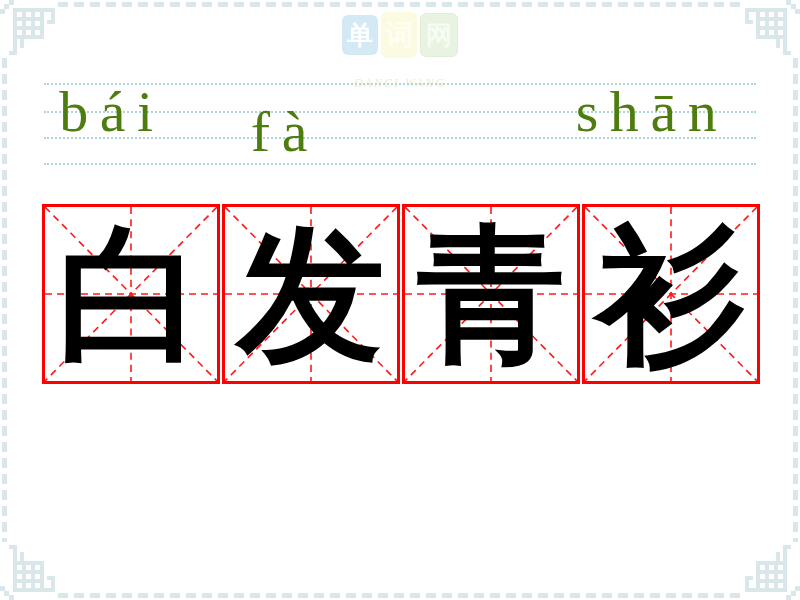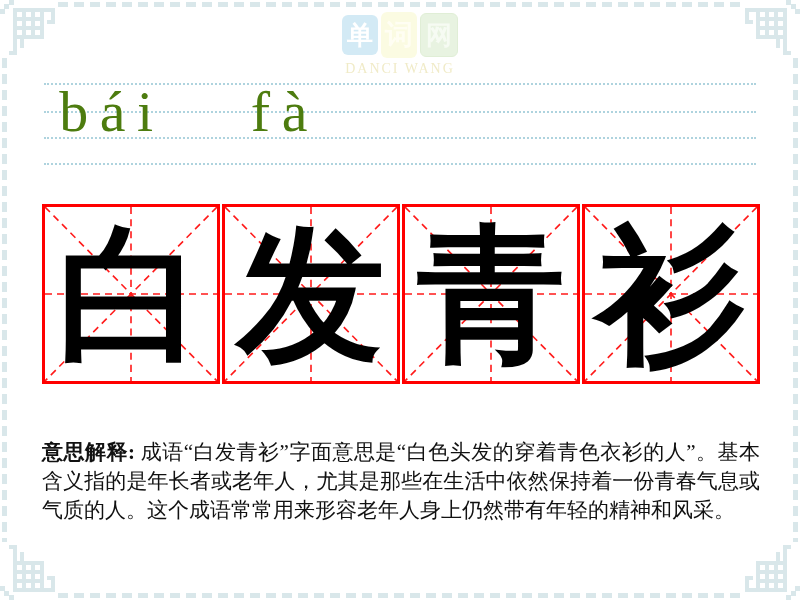--- a/index.html
+++ b/index.html
@@ -23,32 +23,32 @@
   .c-br{right:0;bottom:0;transform:scale(-1,-1);}
 
   
   .logo{position:absolute;top:12px;left:50%;transform:translateX(-50%);text-align:center;opacity:.9;}
   .logo-row{display:flex;align-items:center;justify-content:center;gap:3px;}
   .logo-block{display:flex;align-items:center;justify-content:center;border-radius:6px;
     font-family:"DejaVu Sans","Liberation Sans",sans-serif;font-weight:bold;}
   .lb-1{width:36px;height:40px;background:#cfe8f4;color:#ffffff;font-size:26px;}
   .lb-2{width:36px;height:46px;background:#fbfbdf;color:#fffef2;font-size:28px;}
   .lb-3{width:36px;height:42px;background:#e6f2de;color:#f6fbf2;font-size:26px;border:1px solid #ddedd2;}
-  .logo-caption{margin-top:3px;font-size:14px;letter-spacing:2px;color:#efe9c2;
-    font-family:"Liberation Serif",serif;}
+  .logo-caption{margin-top:18px;font-size:12px;letter-spacing:2px;color:#efe9c2;
+    font-family:"Liberation Serif",serif;font-style:italic;}
 
   
   .pinyin-area{position:absolute;left:44px;top:83px;width:712px;height:84px;}
   .p-line{position:absolute;left:0;right:0;border-top:2px dotted #aed3de;height:0;}
   .pl-0{top:0;} .pl-1{top:28px;} .pl-2{top:54px;} .pl-3{top:80px;}
   .syllable{
     position:absolute;top:2px;transform:translateX(-50%);
     font-size:58px;line-height:54px;letter-spacing:.2em;color:#4d7c0f;white-space:nowrap;
   }
-  .sy-0{left:68px;} .sy-1{left:241px;} .sy-2{left:418px;} .sy-3{left:608px;}
+  .sy-0{left:68px;} .sy-1{left:241px;margin-top:20px;} .sy-2{left:418px;} .sy-3{left:608px;}
 
   
   .grid{position:absolute;left:42px;top:204px;width:718px;height:180px;display:flex;gap:2px;}
   .cell{position:relative;flex:1;border:3px solid #ff0000;box-sizing:border-box;background:#ffffff;}
   .cell svg{position:absolute;inset:0;width:100%;height:100%;}
   .hanzi{
     position:absolute;inset:0;display:flex;align-items:center;justify-content:center;
     font-size:148px;font-weight:bold;color:#000000;line-height:1;
     font-family:"DejaVu Serif","Liberation Serif",serif;
   }
@@ -125,20 +125,21 @@
     <div class="logo-caption">DANCI WANG</div>
   </div>
 
   <div class="pinyin-area">
     <div class="p-line pl-0"></div>
     <div class="p-line pl-1"></div>
     <div class="p-line pl-2"></div>
     <div class="p-line pl-3"></div>
     <span class="syllable sy-0">bái</span>
     <span class="syllable sy-1">fà</span>
+    <span class="syllable sy-3">shān</span>
   </div>
 
   <div class="grid">
     <div class="cell">
       <svg viewBox="0 0 172 172" preserveAspectRatio="none">
         <g stroke="#ff1a1a" stroke-width="1.6" stroke-dasharray="7 5">
           <line x1="0" y1="0" x2="172" y2="172"></line>
             <line x1="172" y1="0" x2="0" y2="172"></line>
           <line x1="86" y1="0" x2="86" y2="172"></line>
             <line x1="0" y1="86" x2="172" y2="86"></line>
@@ -174,15 +175,14 @@
           <line x1="0" y1="0" x2="172" y2="172"></line>
             <line x1="172" y1="0" x2="0" y2="172"></line>
           <line x1="86" y1="0" x2="86" y2="172"></line>
             <line x1="0" y1="86" x2="172" y2="86"></line>
         </g>
       </svg>
       <span class="hanzi">衫</span>
     </div>
   </div>
 
-  <p class="explain"><b>意思解释:</b><span> 成语“白发青衫”字面意思是“白色头发的穿着青色衣衫的人”。基本含义指的是年长者或老年人，尤其是那些在生活中依然保持着一份青春气息或气质的人。这个成语常常用来形容老年人身上仍然带有年轻的精神和风采。</span></p>
 
 </div>
 
 </body></html>

